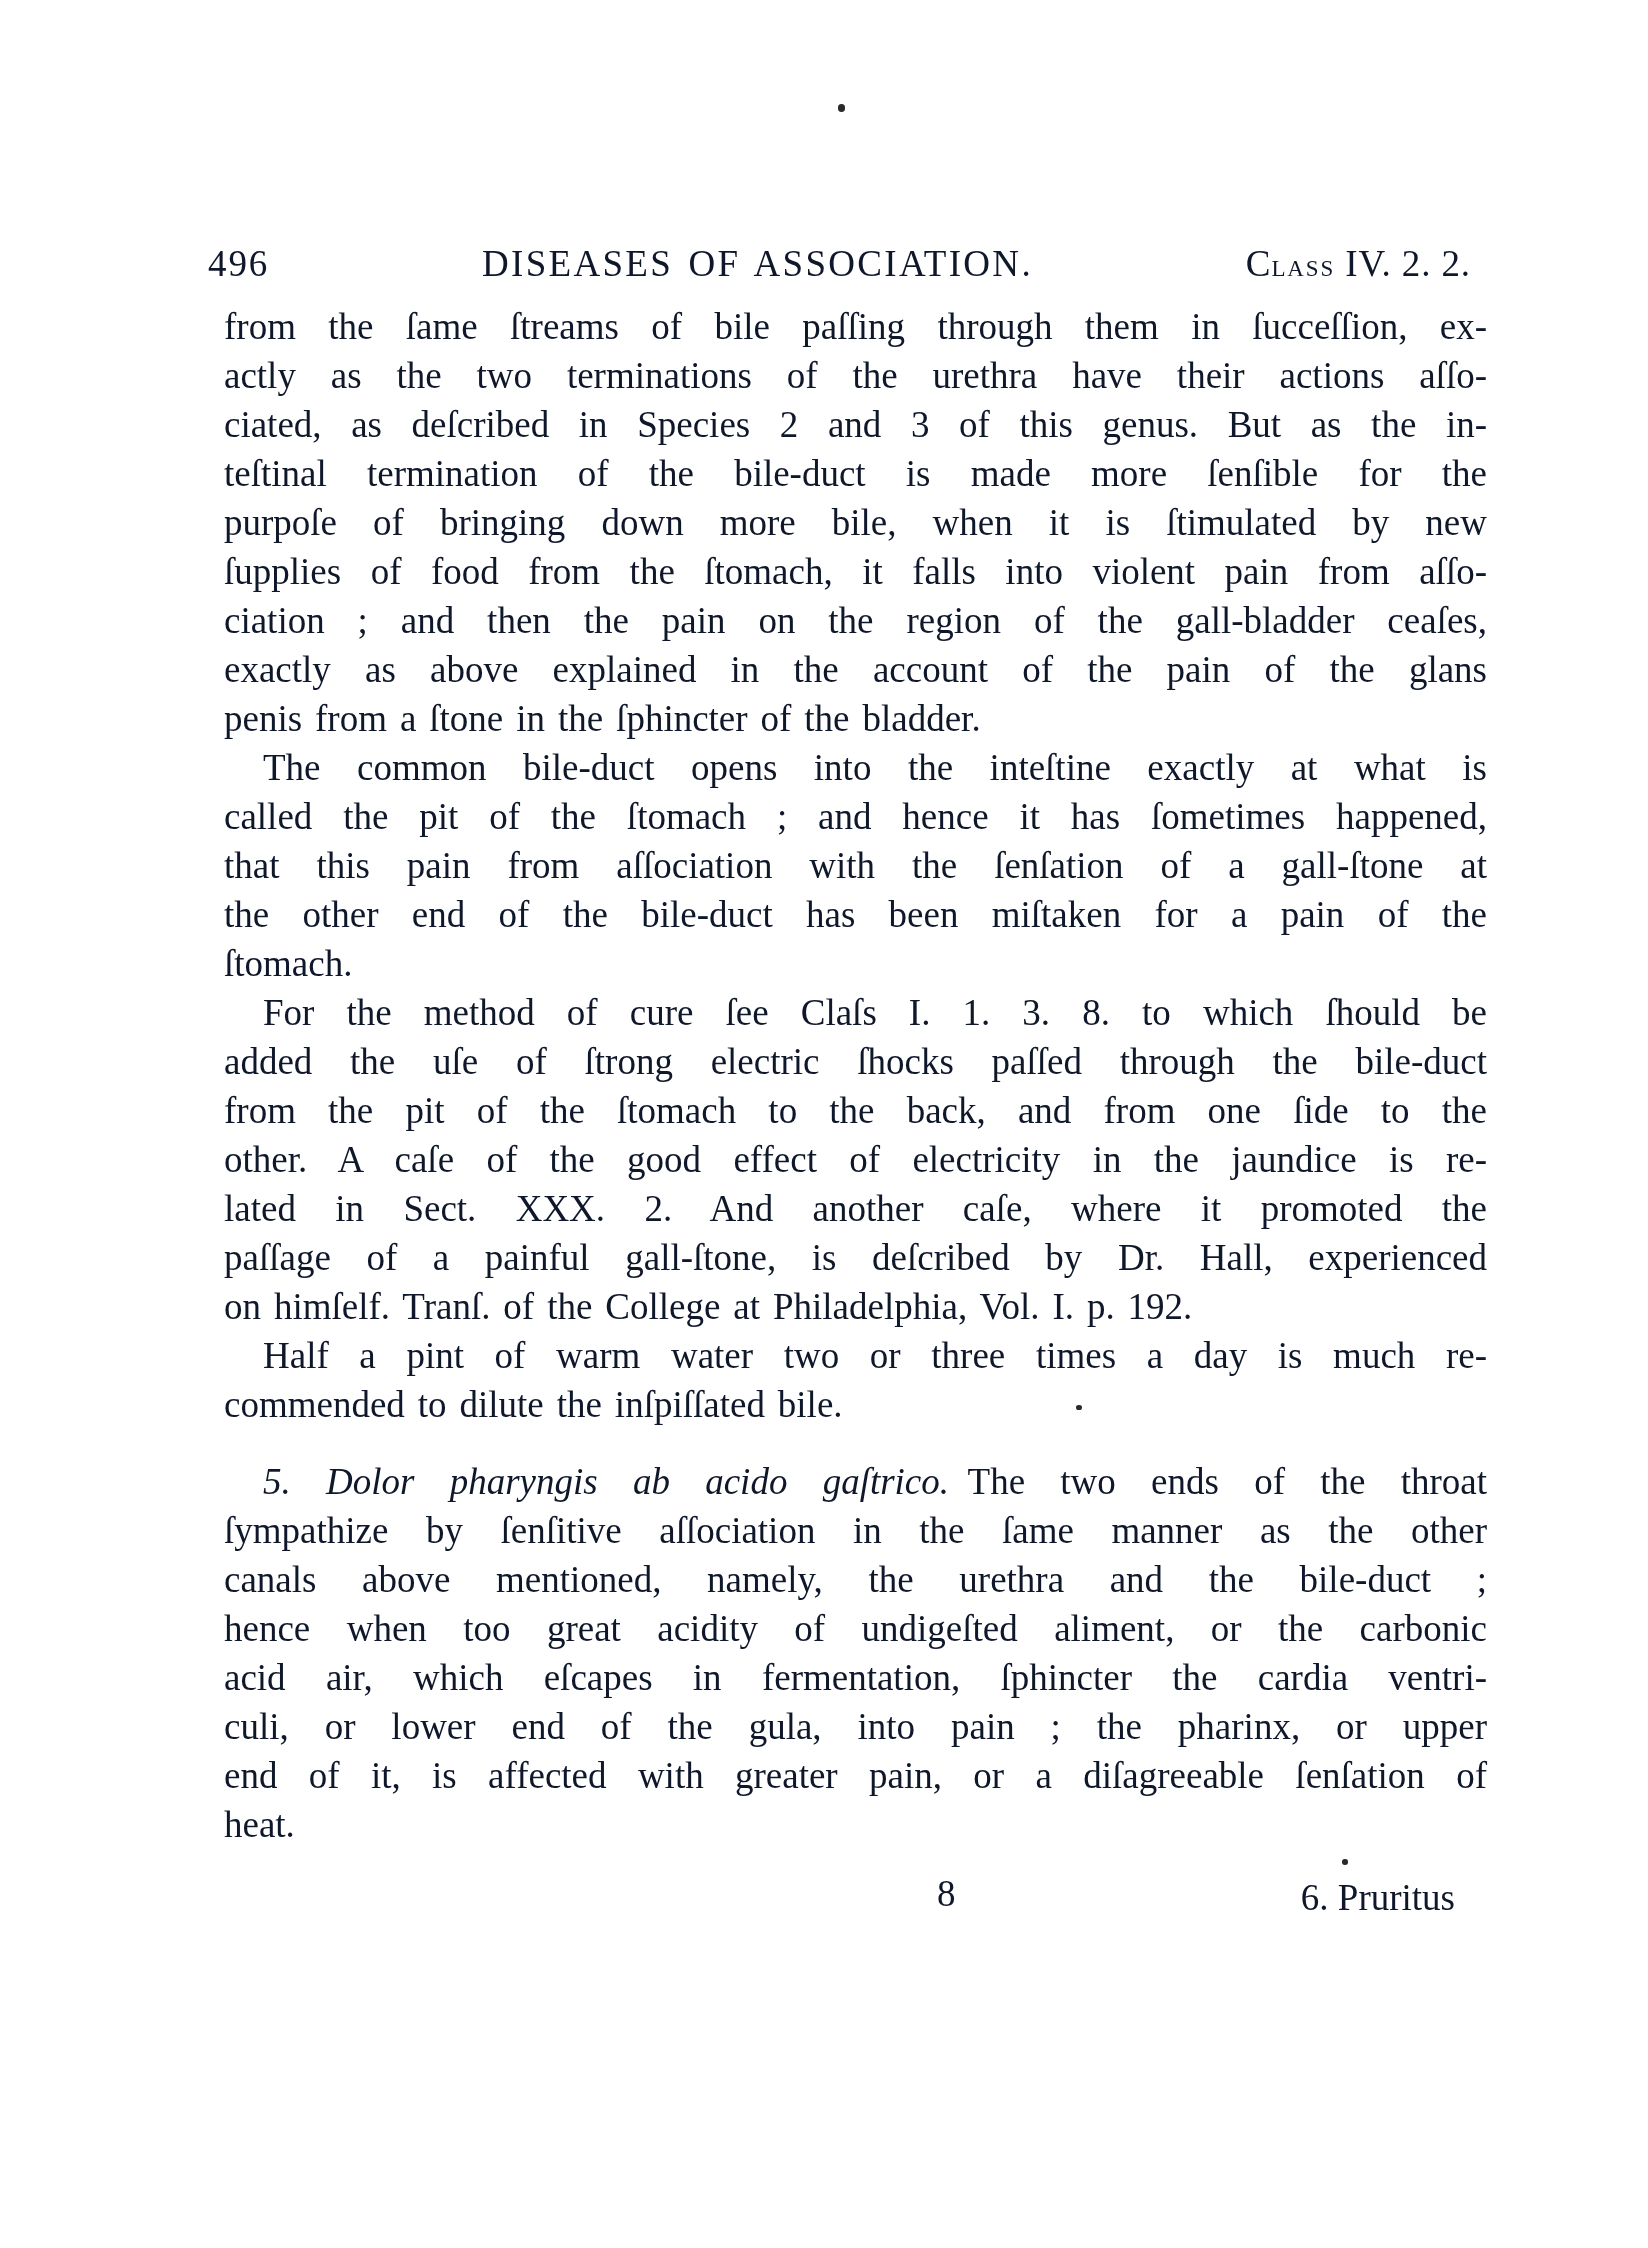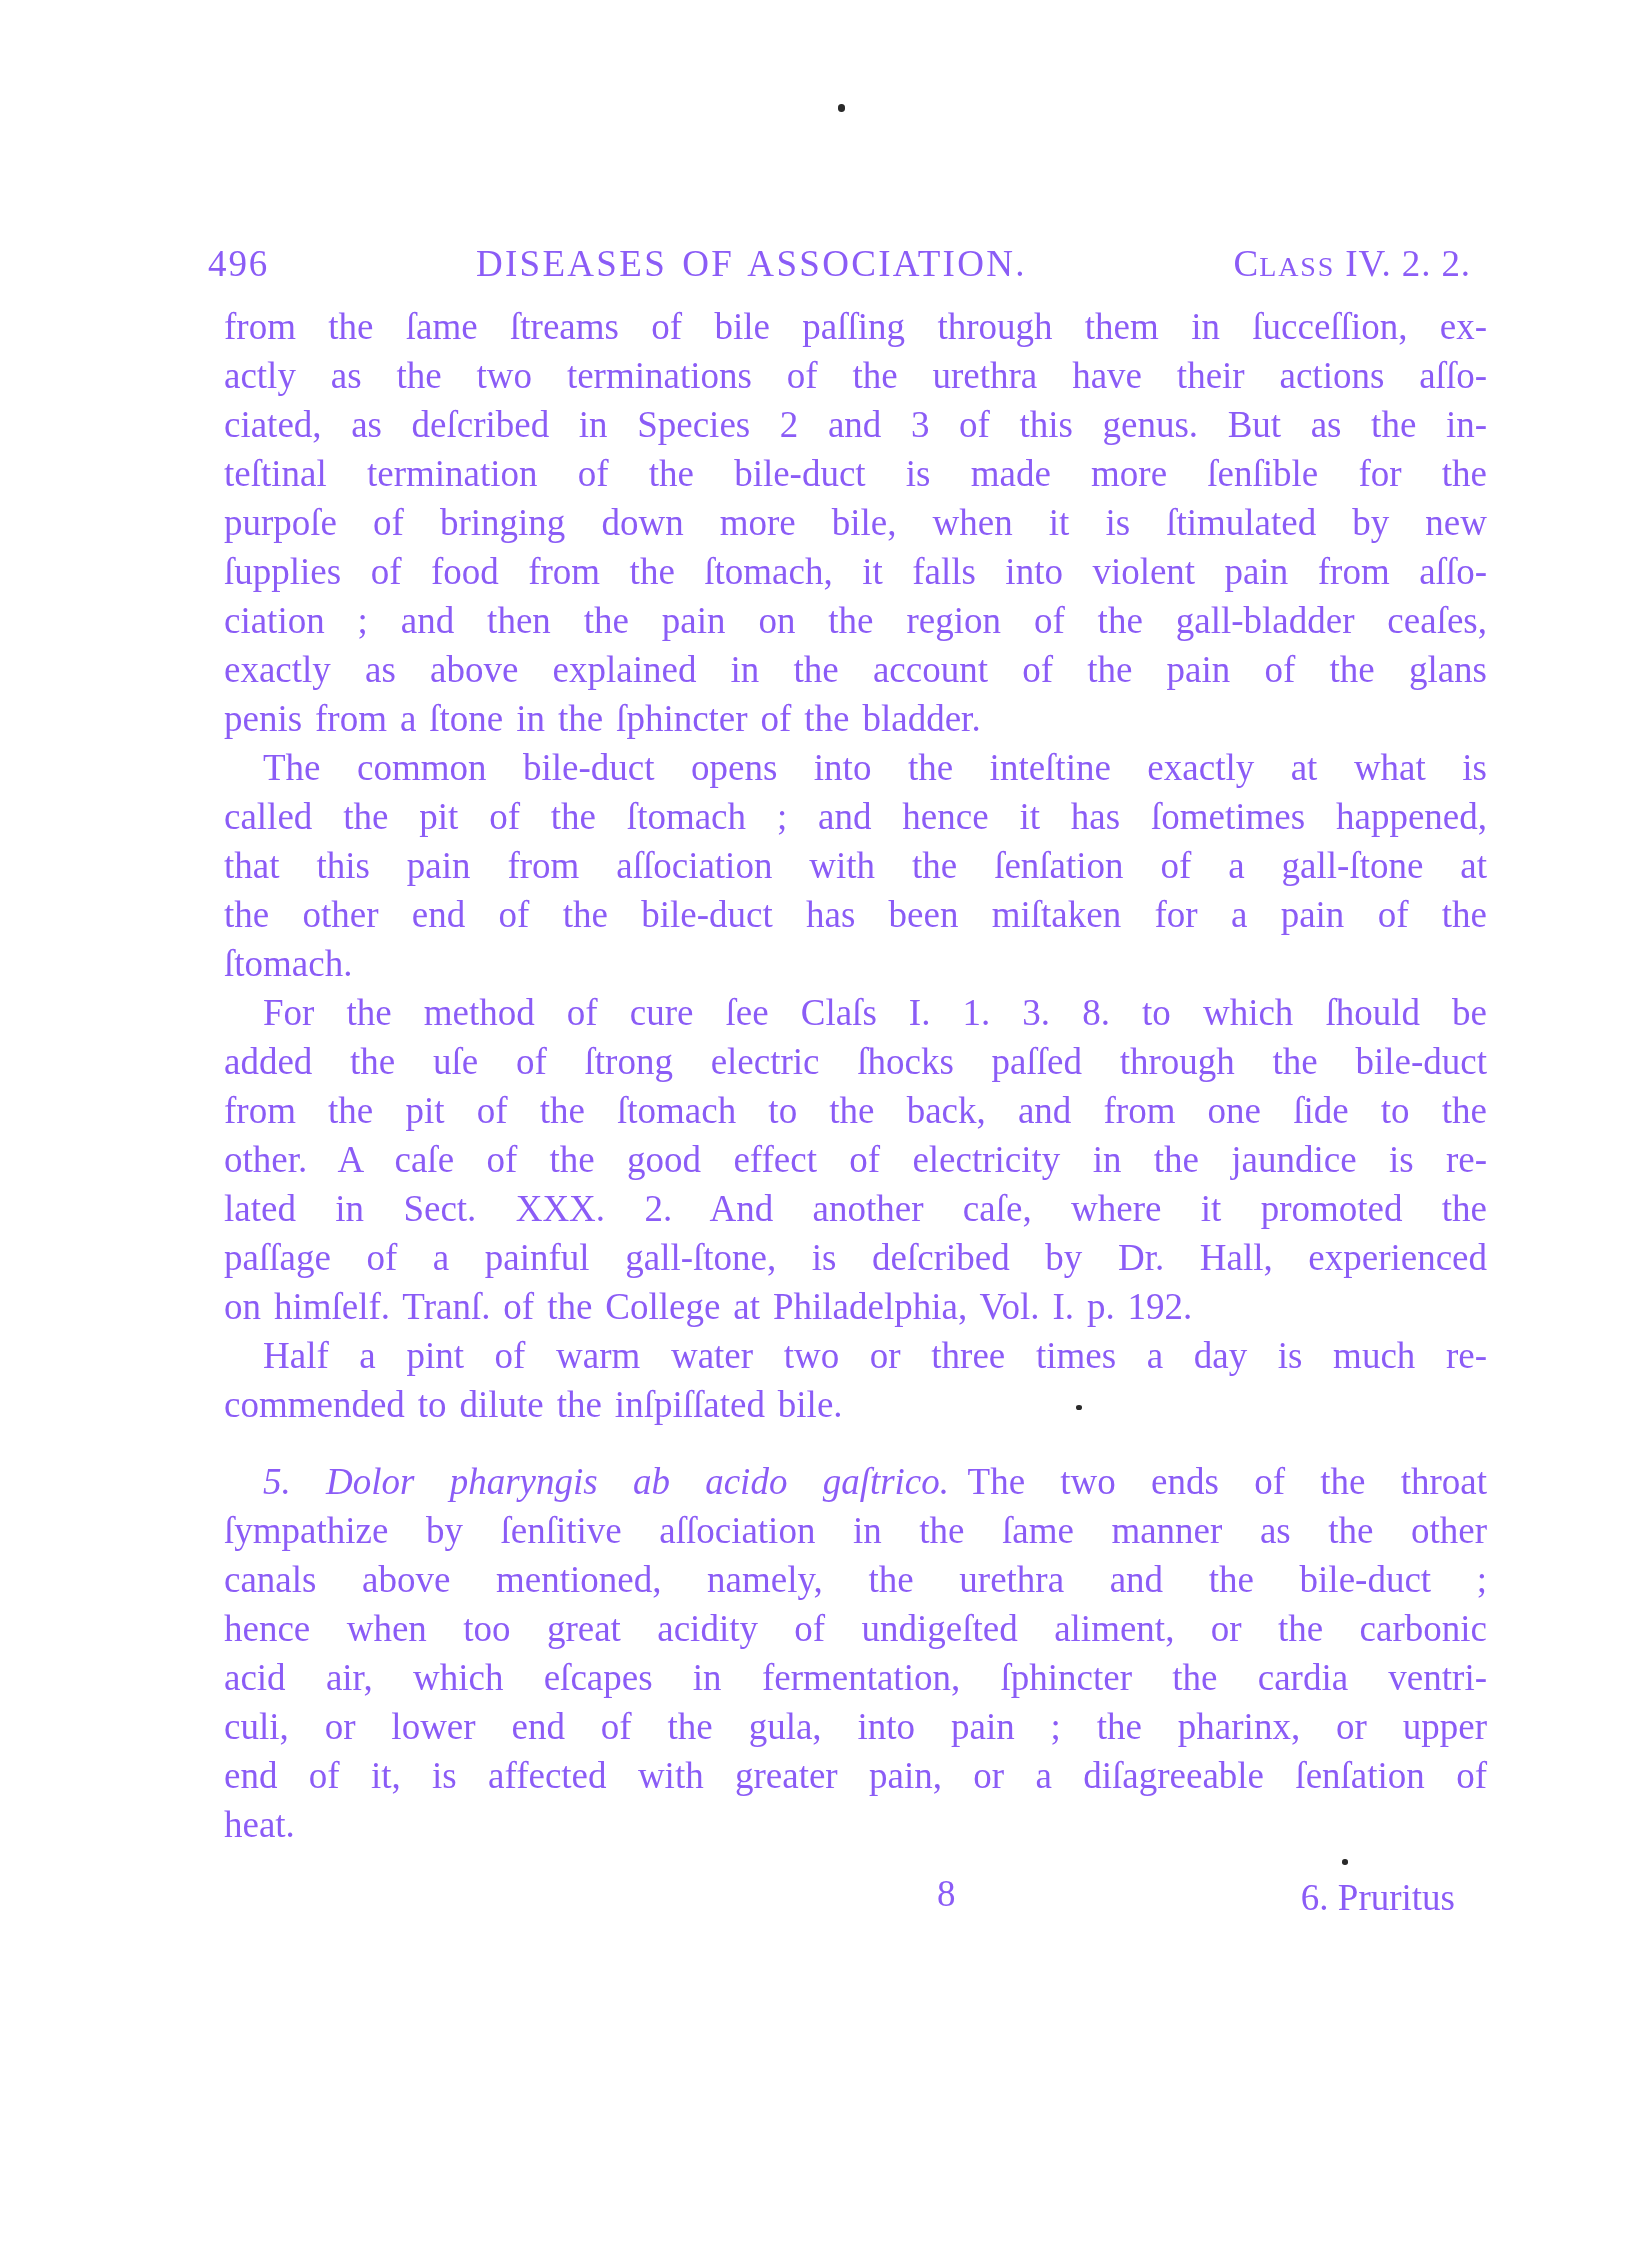--- a/index.html
+++ b/index.html
@@ -3,42 +3,42 @@
 <meta charset="utf-8">
 <style>
   html, body { margin: 0; padding: 0; background: #e8e8e8; }
   .page {
     position: relative;
     width: 1649px;
     height: 2249px;
     background: #ffffff;
     overflow: hidden;
     font-family: "Liberation Serif", "DejaVu Serif", serif;
-    color: #8b5cf6;
+    color: #0f172a;
   }
 
   
   .running-header {
     position: absolute;
     left: 208px;
     top: 242px;
     width: 1263px;
     display: flex;
     align-items: baseline;
     font-size: 37px;
   }
   .page-number { letter-spacing: 1.9px; }
   .header-title {
     flex: 1;
     text-align: center;
     letter-spacing: 2.3px;
     word-spacing: 3.7px;
   }
   .header-class { letter-spacing: 0.9px; white-space: nowrap; }
-  .class-small { font-size: 28px; letter-spacing: 1.9px; }
+  .class-small { font-size: 23px; letter-spacing: 1.9px; }
 
   
   .text-block {
     position: absolute;
     left: 224px;
     top: 302px;
     width: 1263px;
     font-size: 37px;
     line-height: 49px;
   }

